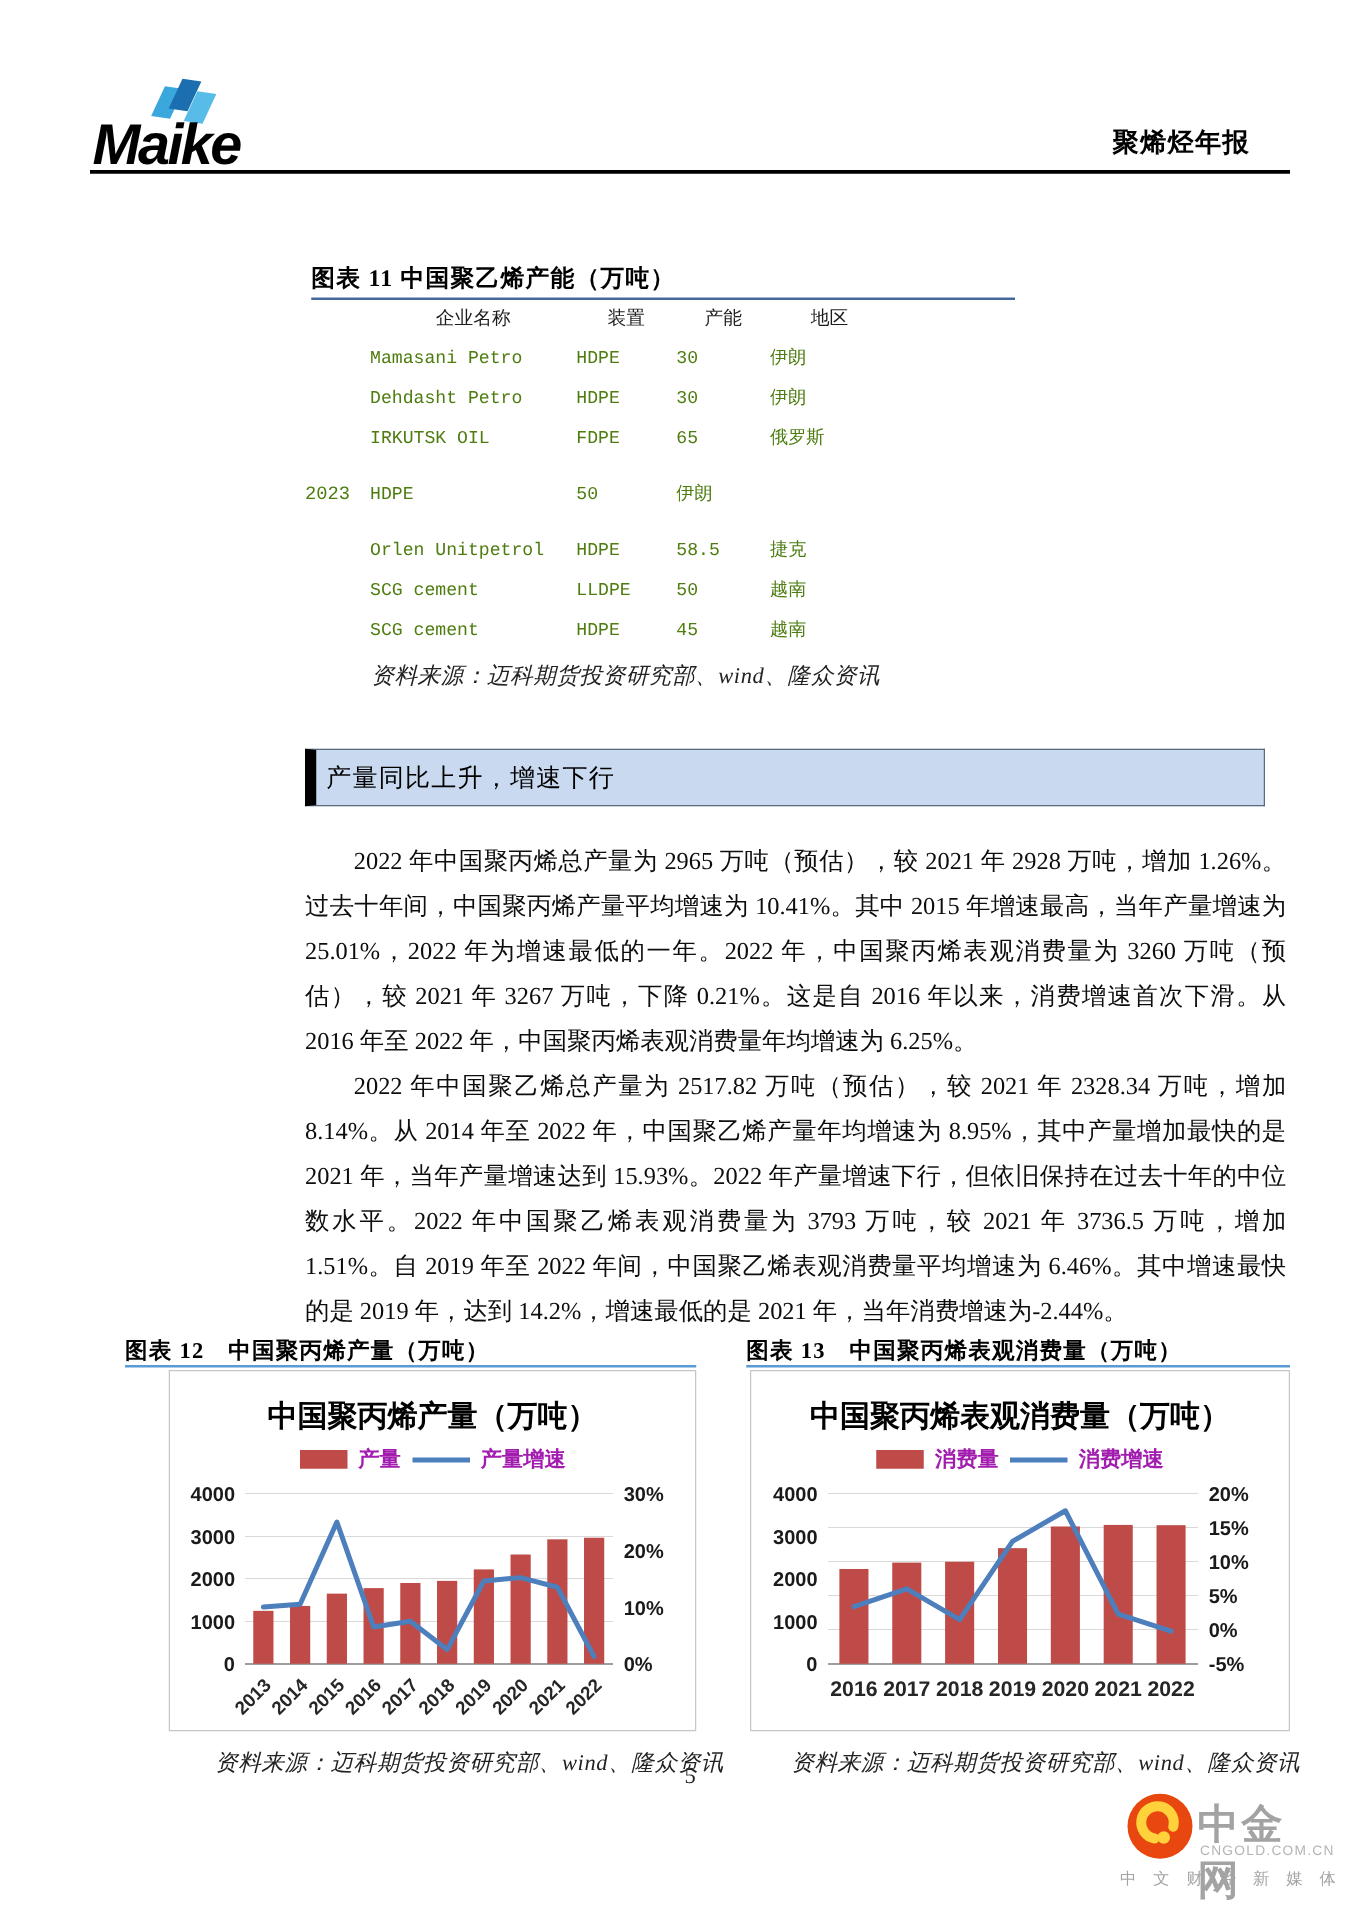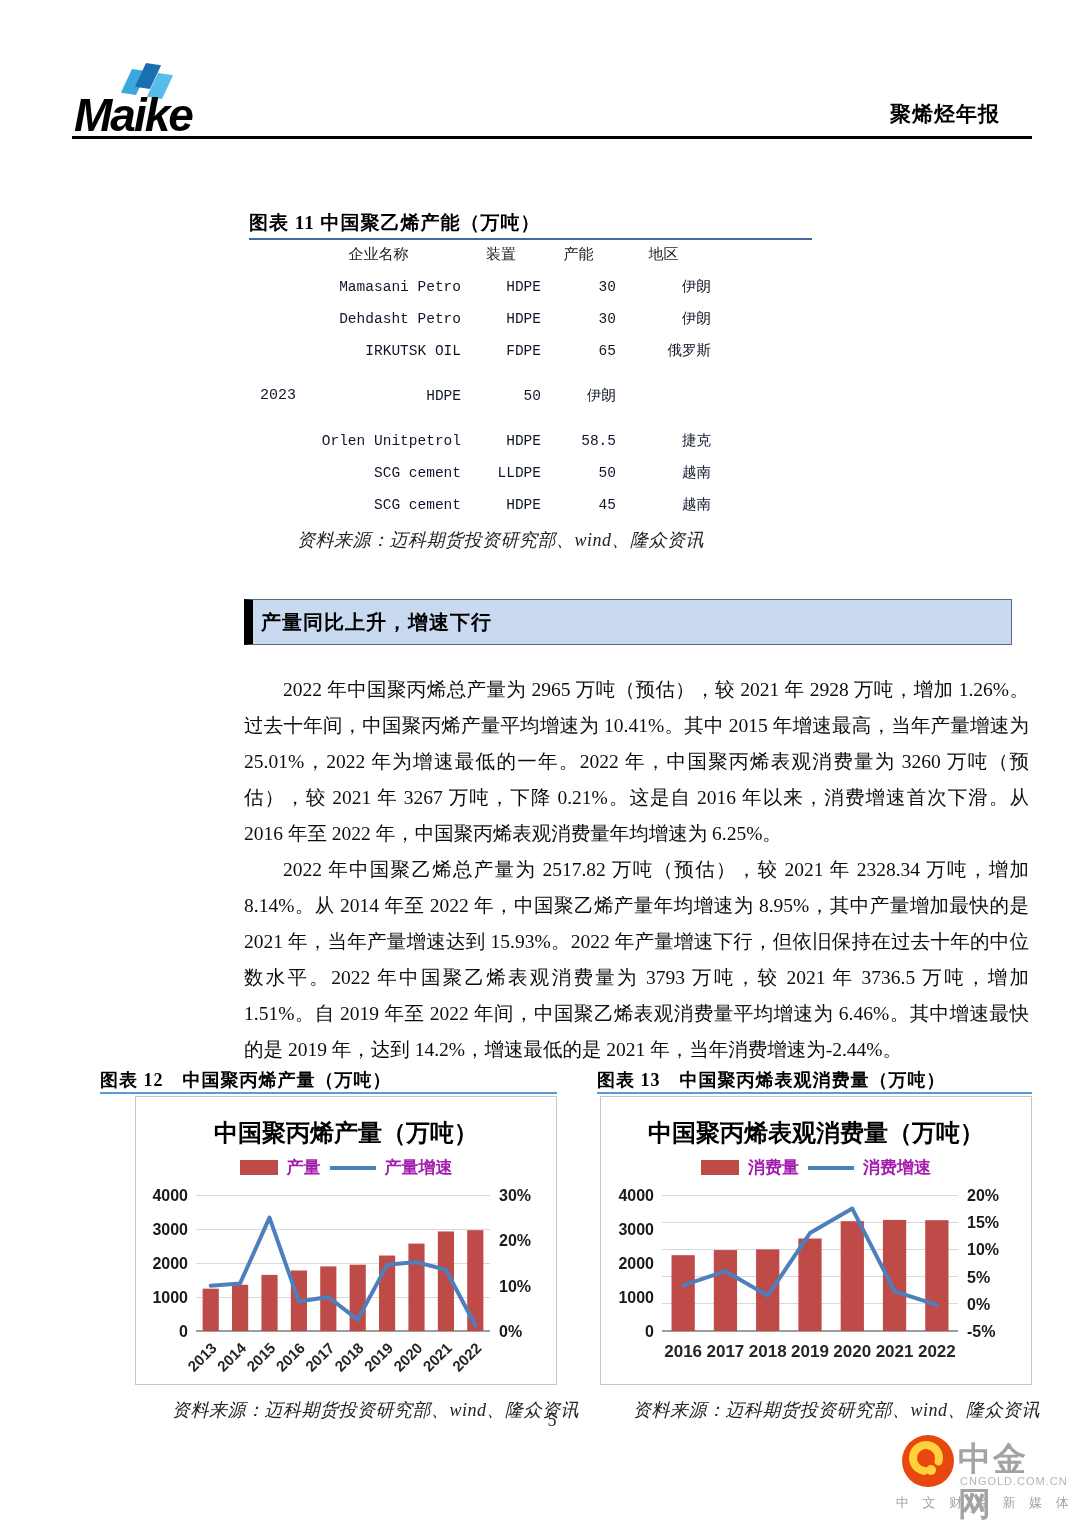--- a/index.html
+++ b/index.html
@@ -29,34 +29,34 @@
   
   .fig11-caption {
     position:absolute; left:237px; top:210px;
     font-size:19px; font-weight:bold; color:#000; letter-spacing:1px;
   }
   .fig11-underline { position:absolute; left:237px; top:238px; width:563px; height:2px; background:#44699d; }
   .cap-table { position:absolute; left:232px; top:241px; width:470px; font-family:"Liberation Mono", monospace; }
   .cap-row { display:grid; grid-template-columns:52px 165px 80px 75px 95px; align-items:center; height:32px; }
   .cap-row.header { height:30px; font-size:15px; }
   .cap-row.tall { height:58px; }
-  .cap-cell { text-align:right; font-size:14.5px; color:#0f172a; line-height:1.55; }
+  .cap-cell { text-align:left; font-size:14.5px; color:#4d7c0f; line-height:1.55; }
   .cap-cell.year { font-size:15px; }
   .cap-head { font-weight:normal; font-size:15px; color:#1c1c1c; text-align:center; }
   .src-line { font-size:18px; font-style:italic; color:#222; letter-spacing:0.5px; }
   .fig11-source { position:absolute; left:285px; top:528px; }
 
   
   .section-box {
     position:absolute; left:232px; top:599px; width:768px; height:46px;
     background:#c9daf0; border:1px solid #5a6b7d; border-left:9px solid #000;
     display:flex; align-items:center;
   }
   .section-box span {
-    font-family:"Liberation Sans", sans-serif; font-weight:bold;
+    font-family:"Liberation Sans", sans-serif; font-weight:normal;
     font-size:20px; color:#000; padding-left:8px; letter-spacing:1px;
   }
 
   
   .body-text { position:absolute; left:232px; top:672px; width:785px; }
   .body-text p {
     font-size:19.5px; line-height:36px; text-align:justify;
     text-indent:2em; color:#0d0d0d;
   }
 

